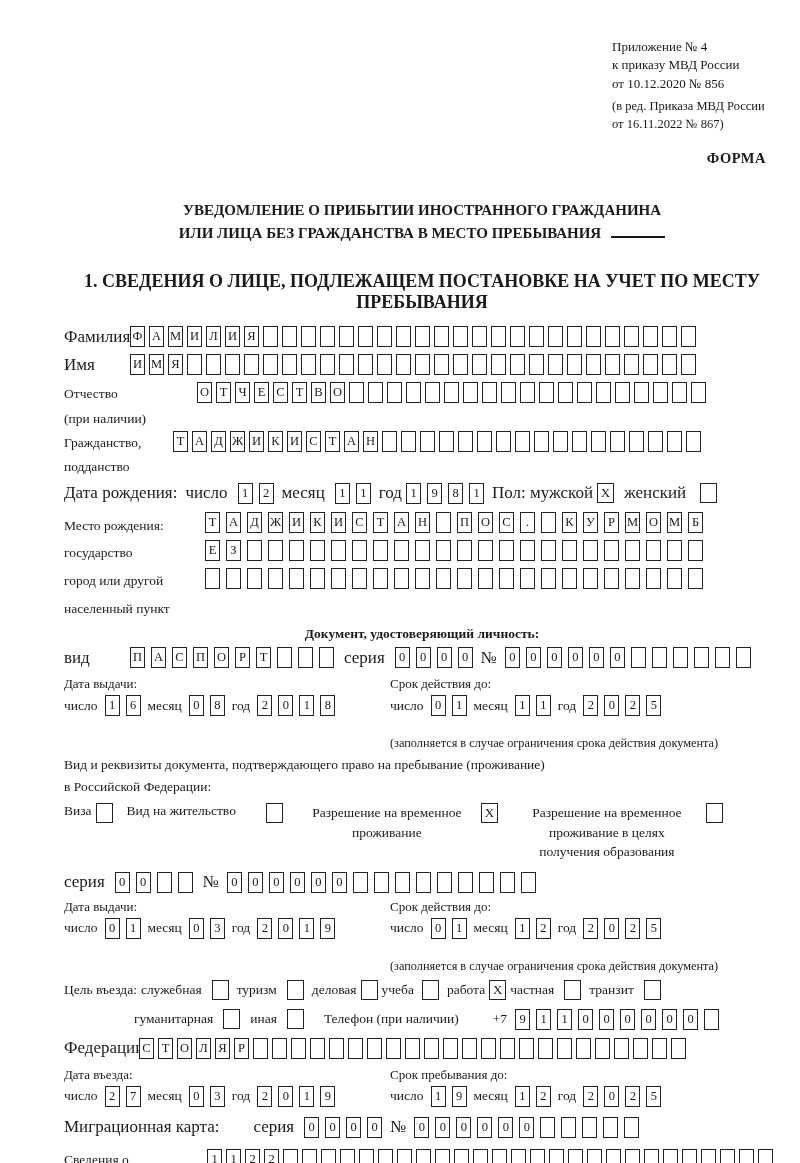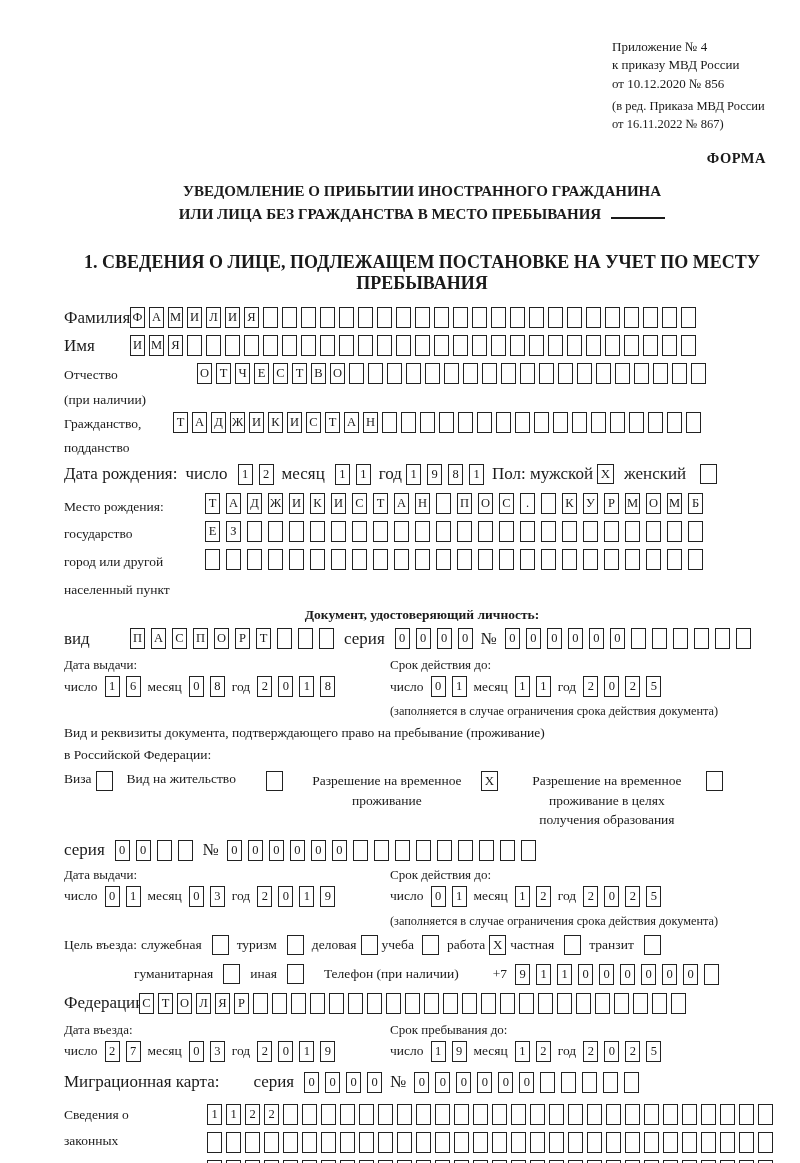--- a/index.html
+++ b/index.html
@@ -10,21 +10,21 @@
     background:#ffffff;
     color:#1a1a1a;
     font-family:"Liberation Serif","DejaVu Serif",serif;
     box-sizing:border-box;
     padding:38px 20px 0 64px;
     overflow:hidden;
   }
   .ref{width:168px;margin-left:auto;font-size:13px;line-height:1.42;}
   .ref .amend{font-size:12.5px;margin-top:5px;}
   .forma{text-align:right;font-weight:bold;font-size:14.5px;margin:16px 14px 0 0;letter-spacing:.5px;}
-  .title{text-align:center;font-weight:bold;font-size:15px;line-height:1.55;margin-top:13px;}
+  .title{text-align:center;font-weight:bold;font-size:15px;line-height:1.55;margin-top:32px;}
   .blank-line{display:inline-block;width:54px;border-bottom:2px solid #1a1a1a;height:12px;margin-left:10px;}
   .sec-heading{font-weight:bold;font-size:18px;text-align:center;margin-top:26px;}
 
   .row{display:flex;align-items:center;}
   .row.top{align-items:flex-start;}
   .lbl{font-size:17px;flex:none;}
   .w66{width:66px;}
   .w109{width:109px;}
   .w133{width:133px;}
   .w141{width:141px;}
@@ -45,21 +45,21 @@
 
   .stack{display:flex;flex-direction:column;gap:7px;}
 
   .dates{display:flex;align-items:flex-start;margin-top:8px;}
   .dategrp{flex:none;}
   .dg-l{width:326px;}
   .dg-r{width:360px;}
   .dgtitle{text-align:left;font-size:13px;margin-bottom:3px;}
   .dgrow{display:flex;align-items:center;gap:7px;font-size:13.5px;}
   .dgrow .boxrow{gap:6px;}
-  .dgnote{font-size:12.3px;margin-top:7px;white-space:nowrap;}
+  .dgnote{font-size:12.3px;margin-top:20px;white-space:nowrap;}
   .introline{font-size:13.5px;margin-top:6px;}
   .optrow{display:flex;align-items:flex-start;margin-top:8px;font-size:13.5px;}
   .optblock{text-align:center;line-height:1.45;}
   .gap4{width:4px;flex:none;}.gap8{width:8px;flex:none;}.gap10{width:10px;flex:none;}
   .gap14{width:14px;flex:none;}.gap20{width:20px;flex:none;}
 </style>
 </head>
 <body>
 
 <div class="page">

